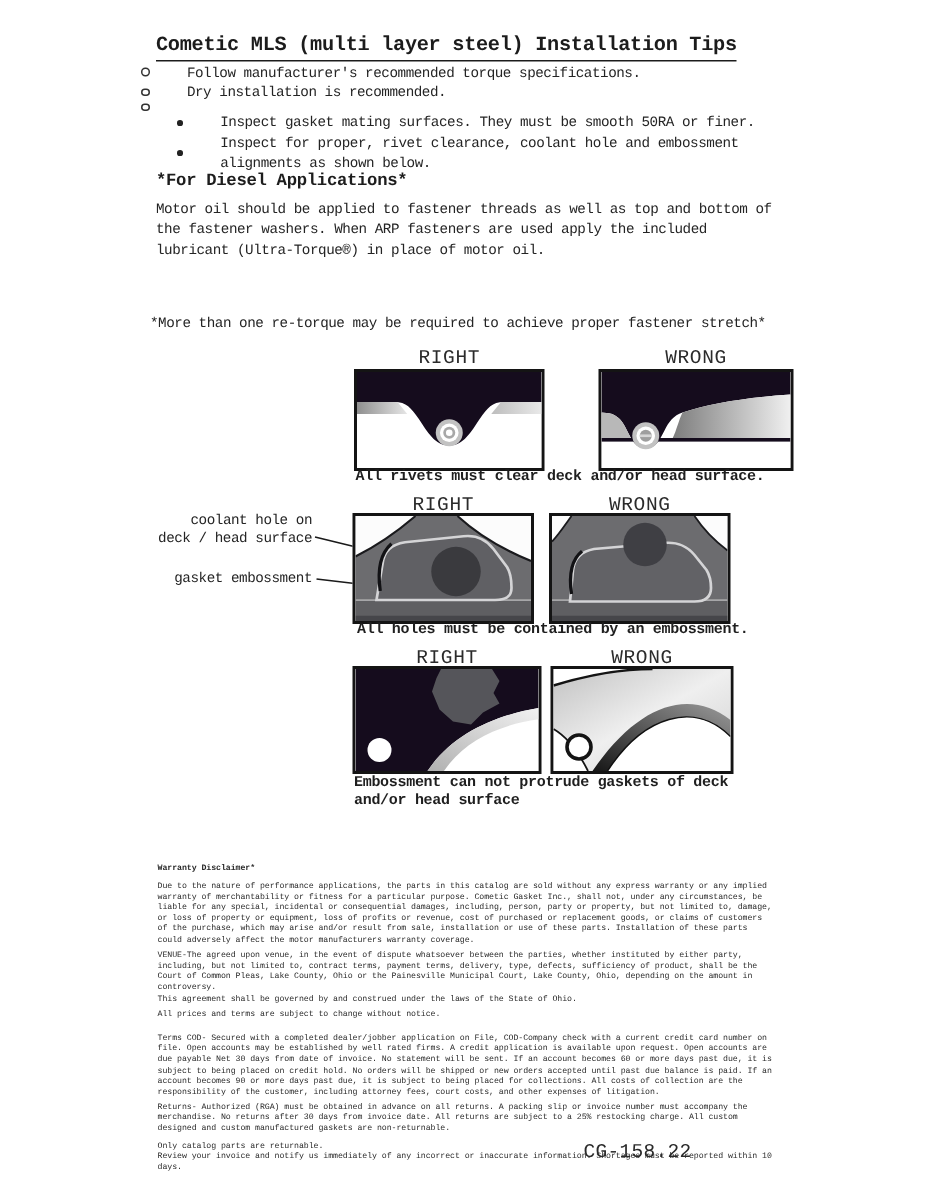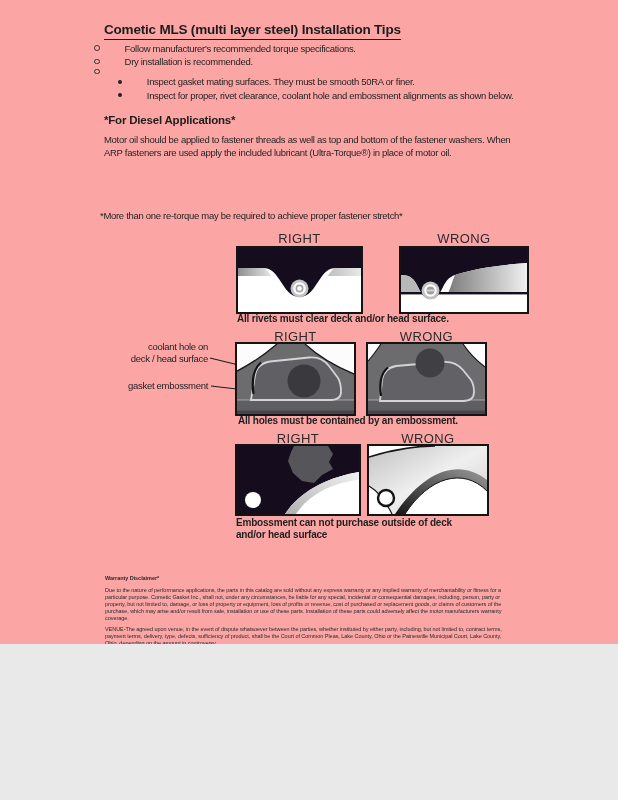--- a/index.html
+++ b/index.html
@@ -1,18 +1,18 @@
 <!DOCTYPE html>
 <html><head>
 <meta charset="utf-8">
 <style>
   html,body{margin:0;padding:0;background:#e9e9e9;}
   .page{
-    position:relative;width:618px;height:644px;background:#fca5a5;
-    font-family:Liberation Sans, sans-serif;color:#222;overflow:hidden;
+    position:relative;width:618px;height:800px;background:#ffffff;
+    font-family:Liberation Mono, monospace;color:#222;overflow:hidden;
   }
   .abs{position:absolute;}
   .title{
     font-size:13.5px;font-weight:700;letter-spacing:-0.2px;color:#1c1c1c;
     border-bottom:1.6px solid #1c1c1c;padding-bottom:2px;display:inline-block;
   }
   .body-txt{font-size:9.5px;letter-spacing:-0.3px;line-height:13.4px;color:#242424;}
   .brow{display:flex;align-items:baseline;font-size:9.5px;letter-spacing:-0.3px;line-height:13.4px;color:#242424;gap:21px;}
   .ob{width:3.6px;height:3.6px;border:1px solid #333;border-radius:50%;margin:0 4px 1px 0;flex:0 0 auto;align-self:center;}
   .fb{width:3.8px;height:3.8px;background:#222;border-radius:50%;margin:0 4px 1px 0;flex:0 0 auto;align-self:center;}
@@ -196,21 +196,21 @@
       <path d="M0,11 C26,3 46,0 66,0 L118,0 L118,45 C94,21 60,31 36,68 L23,68 C15,52 7,44 0,40 Z" fill="url(#p3b)"></path>
       <path d="M0,11 C26,3 46,0 66,0" fill="none" stroke="#141414" stroke-width="1.6"></path>
       <path d="M0,40 C7,44 15,52 23,68" fill="none" stroke="#141414" stroke-width="1.2"></path>
       <path d="M36,68 C60,31 94,21 118,45 L118,34 C90,12 56,24 26,68 Z" fill="url(#p3d)"></path>
       <path d="M36,68 C60,31 94,21 118,45" fill="none" stroke="#111111" stroke-width="1"></path>
       <circle cx="17" cy="52" r="8" fill="#ffffff" stroke="#141414" stroke-width="2.4"></circle>
     </svg>
   </div>
 
   <div class="abs dcap" style="left:236px;top:517px;">
-    <div>Embossment can not purchase outside of deck</div>
+    <div>Embossment can not protrude gaskets of deck</div>
     <div>and/or head surface</div>
   </div>
 
   <div class="abs fine" style="left:105px;top:575px;">
     <div class="fh">Warranty Disclaimer*</div>
     <p>Due to the nature of performance applications, the parts in this catalog are sold without any express warranty or any implied warranty of merchantability or fitness for a particular purpose.  Cometic Gasket Inc., shall not, under any circumstances, be liable for any special, incidental or consequential damages, including, person, party or property, but not limited to, damage, or loss of property or equipment, loss of profits or revenue, cost of purchased or replacement goods, or claims of customers of the purchase, which may arise and/or result from sale, installation or use of these parts.  Installation of these parts could adversely affect the motor manufacturers warranty coverage.</p>
     <p style="margin-bottom:0;"><span>VENUE-The agreed upon venue, in the event of dispute whatsoever between the parties, whether instituted by either party, including, but not limited to, contract terms, payment terms, delivery, type, defects, sufficiency of product, shall be the Court of Common Pleas, Lake County, Ohio or the Painesville Municipal Court, Lake County, Ohio, depending on the amount in controversy.</span></p>
     <p>This agreement shall be governed by and construed under the laws of the State of Ohio.</p>
     <p class="gap">All prices and terms are subject to change without notice.</p>
     <p>Terms COD- Secured with a completed dealer/jobber application on File, COD-Company check with a current credit card number on file.  Open accounts may be established by well rated firms.  A credit application is available upon request.  Open accounts are due payable Net 30 days from date of invoice.  No statement will be sent.  If an account becomes 60 or more days past due, it is subject to being placed on credit hold.  No orders will be shipped or new orders accepted until past due balance is paid.  If an account becomes 90 or more days past due, it is subject to being placed for collections.  All costs of collection are the responsibility of the customer, including attorney fees, court costs, and other expenses of litigation.</p>

